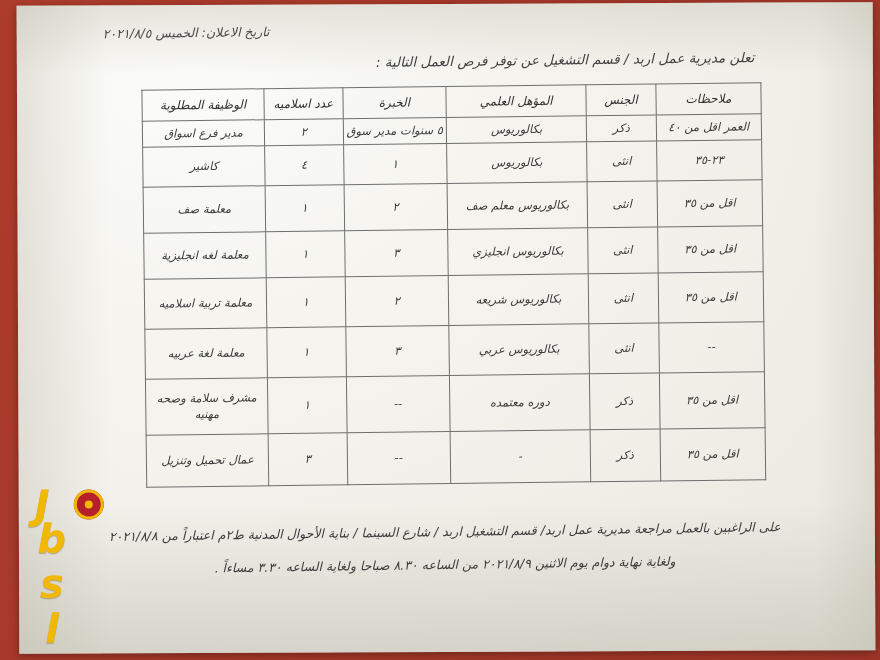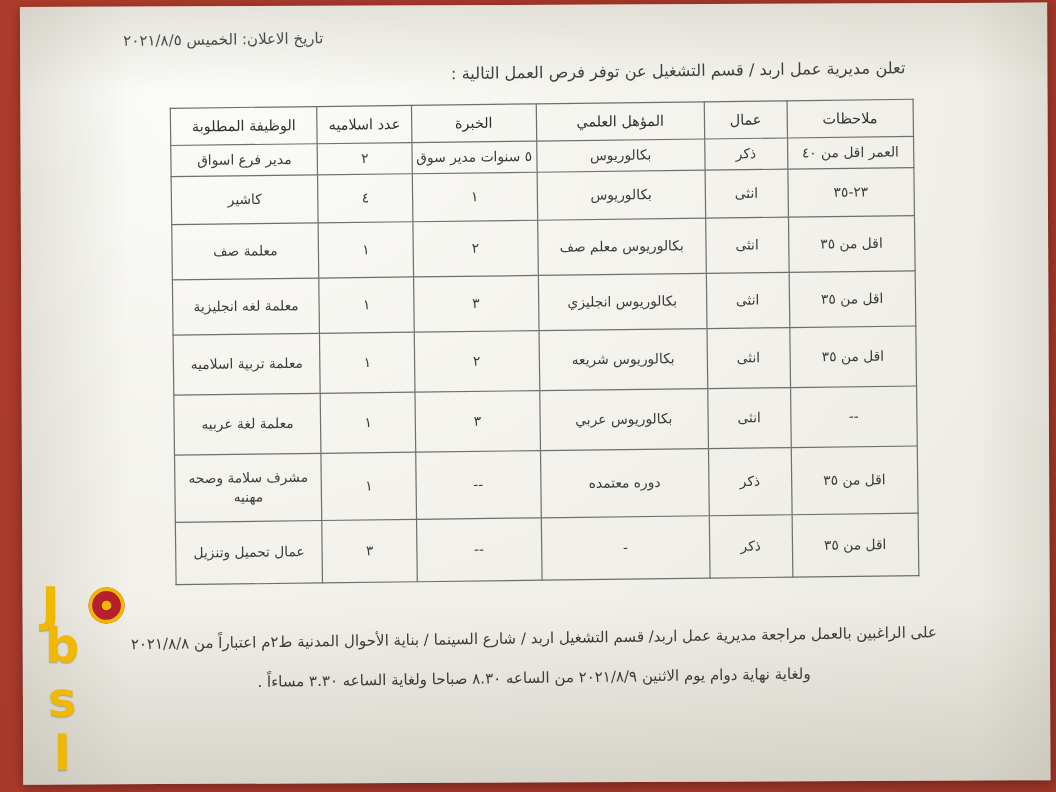--- a/index.html
+++ b/index.html
@@ -11,20 +11,21 @@
     height: 660px;
     overflow: hidden;
     background: #b03a2a;
     font-family: "DejaVu Sans", sans-serif;
   }
   #stage {
     position: relative;
     width: 880px;
     height: 660px;
     background: linear-gradient(125deg, #ae3c2c 0%, #a8392a 35%, #9e3528 100%);
+    font-style: italic;
   }
   
   #paper {
     position: absolute;
     left: 18px;
     top: 4px;
     width: 856px;
     height: 648px;
     background:
       radial-gradient(ellipse at 20% 10%, #fbfbf8 0%, #f3f2ec 45%, #e9e8e0 100%);
@@ -189,21 +190,21 @@
     <div id="content">
 
       <div class="date-line">تاريخ الاعلان: الخميس ٢٠٢١/٨/٥</div>
 
       <div class="intro-line">تعلن مديرية عمل اربد / قسم التشغيل عن توفر فرص العمل التالية :</div>
 
       <table class="jobs">
         <thead>
           <tr>
             <th class="col-notes">ملاحظات</th>
-            <th class="col-gender">عمال</th>
+            <th class="col-gender">الجنس</th>
             <th class="col-qual">المؤهل العلمي</th>
             <th class="col-exp">الخبرة</th>
             <th class="col-vac">عدد اسلاميه</th>
             <th class="col-job">الوظيفة المطلوبة</th>
           </tr>
         </thead>
         <tbody>
           <tr style="height:26px">
             <td>العمر اقل من ٤٠</td>
             <td>ذكر</td>

